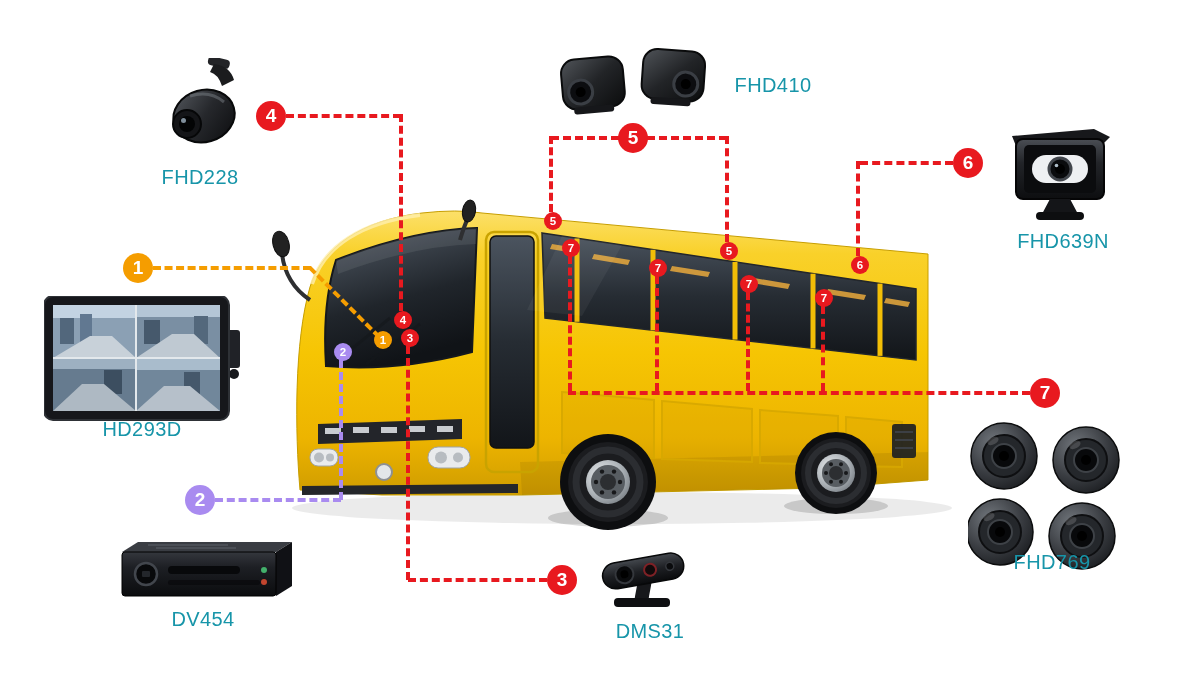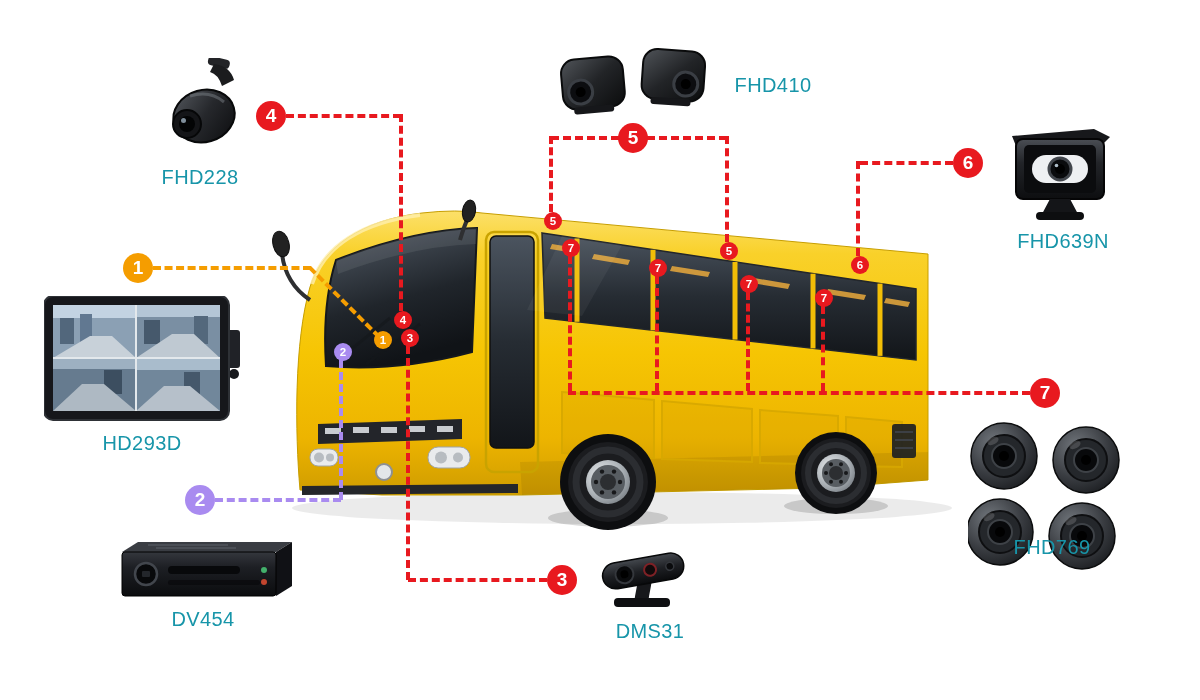--- a/index.html
+++ b/index.html
@@ -286,21 +286,21 @@
       <rect x="60" y="74" width="18" height="24" fill="#3c4e60"></rect>
       <polygon points="9,115 92,115 60,88 38,88" fill="#aeb9c3"></polygon>
       <rect x="92" y="62" width="84" height="53" fill="#71879b"></rect>
       <rect x="92" y="62" width="84" height="12" fill="#a9bccc"></rect>
       <rect x="140" y="76" width="16" height="22" fill="#45586b"></rect>
       <polygon points="92,115 176,115 146,90 120,90" fill="#b6c0ca"></polygon>
       <line x1="92" y1="9" x2="92" y2="115" stroke="#e3e8ec" stroke-width="2"></line>
       <line x1="9" y1="62" x2="176" y2="62" stroke="#e3e8ec" stroke-width="2"></line>
     </g>
   </svg>
-  <div class="plabel" style="left:77px;top:432px">HD293D</div>
+  <div class="plabel" style="left:77px;top:418px">HD293D</div>
 
   <svg class="abs" style="left:108px;top:524px" width="190" height="84" viewBox="0 0 190 84">
     <defs>
         <linearGradient id="gdv" x1="0" y1="0" x2="0" y2="1">
       <stop offset="0" stop-color="#34373d"></stop>
           <stop offset="0.35" stop-color="#1d1f24"></stop>
           <stop offset="1" stop-color="#0b0c0e"></stop>
     </linearGradient>
       </defs>
     <polygon points="14,28 168,28 184,18 30,18" fill="#3a3d43"></polygon>
@@ -352,15 +352,15 @@
         <circle r="12" fill="#08090b" stroke="#3e4247" stroke-width="2"></circle>
         <circle r="5" fill="#000"></circle>
         <ellipse cx="-11" cy="-15" rx="6" ry="3.5" fill="#fff" opacity="0.16" transform="rotate(-28 -11 -15)"></ellipse>
       </g>
     </defs>
     <use href="#domeShape" transform="translate(36,38)"></use>
     <use href="#domeShape" transform="translate(118,42)"></use>
     <use href="#domeShape" transform="translate(32,114)"></use>
     <use href="#domeShape" transform="translate(114,118)"></use>
   </svg>
-  <div class="plabel" style="left:987px;top:536px">FHD769</div>
+  <div class="plabel" style="left:987px;top:551px">FHD769</div>
 
 </div>
 
 </body></html>

